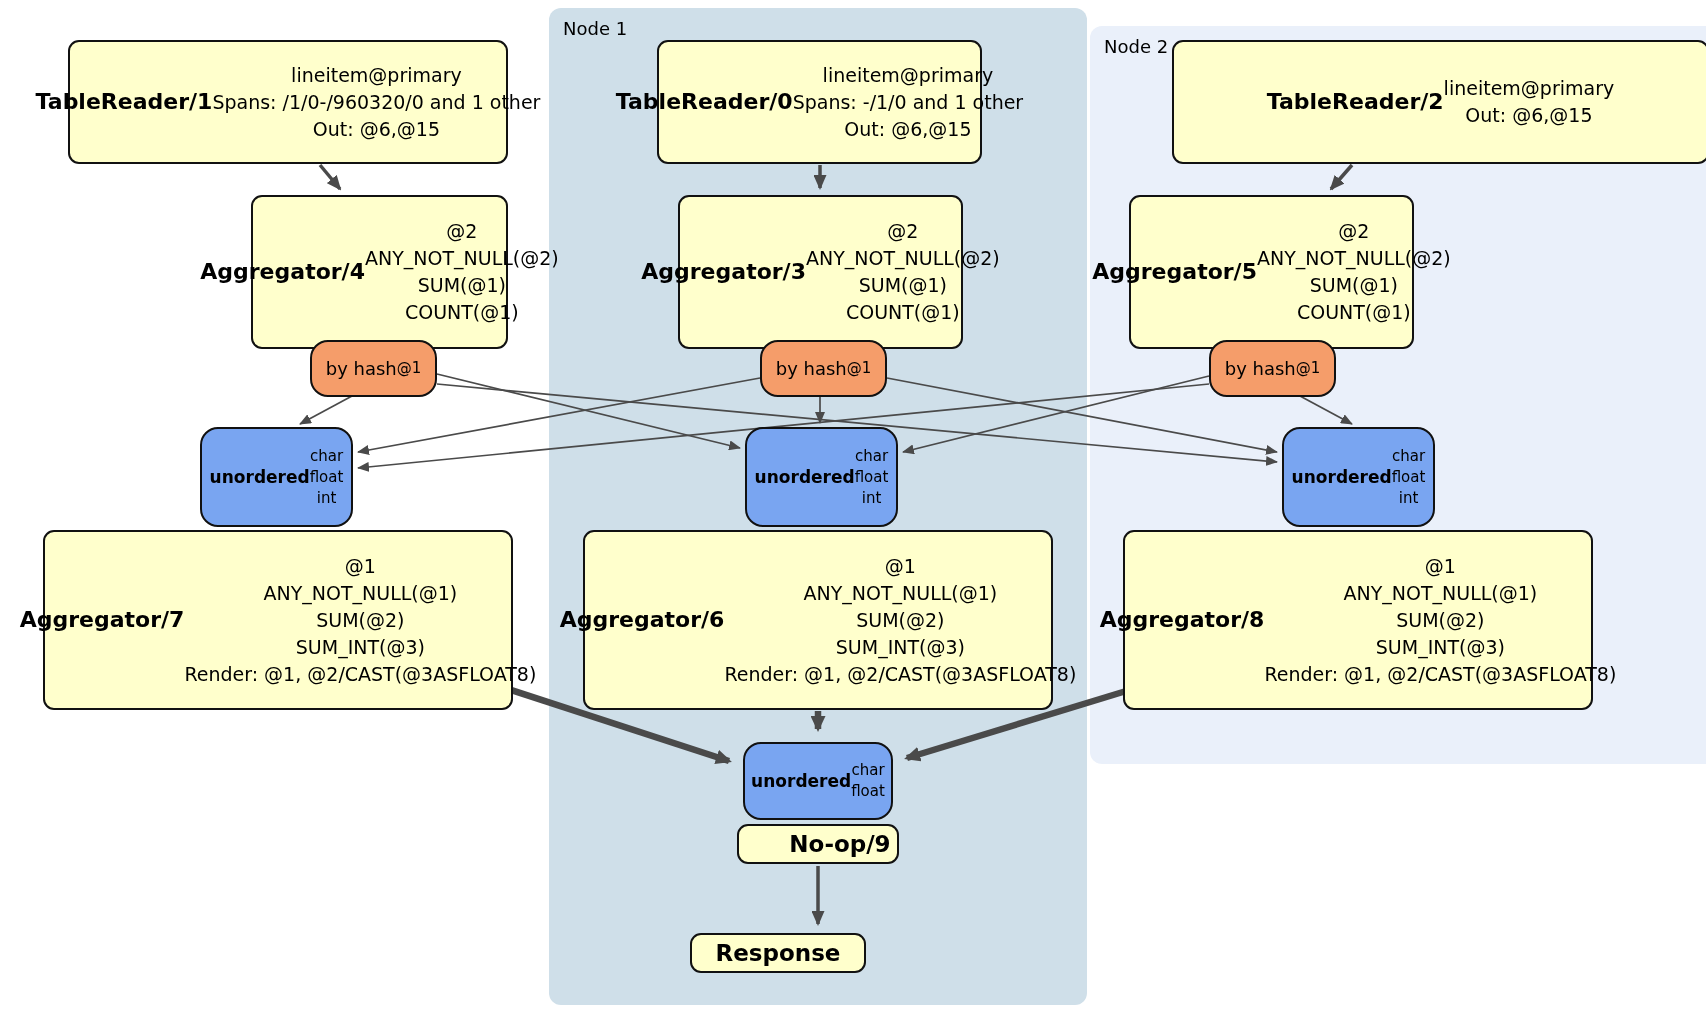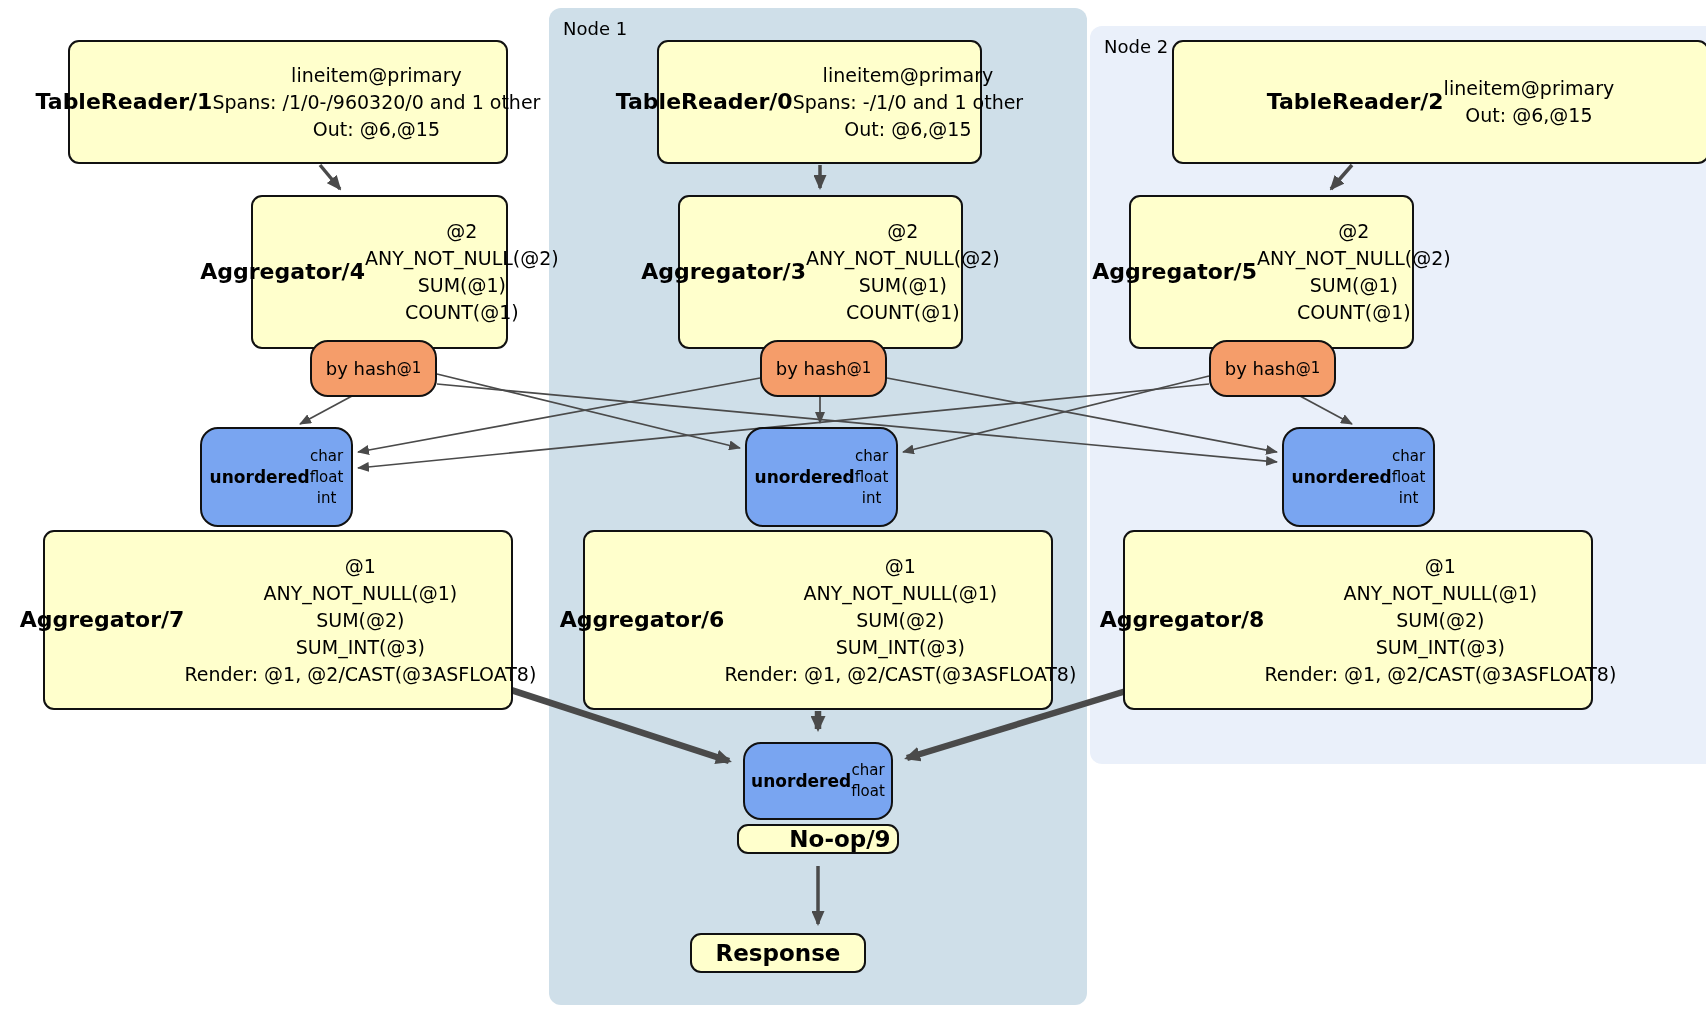--- a/index.html
+++ b/index.html
@@ -70,21 +70,21 @@
   #bh3  { left: 310px;  top: 340px; width: 127px; height: 57px; }
   #bh1  { left: 760px;  top: 340px; width: 127px; height: 57px; }
   #bh2  { left: 1209px; top: 340px; width: 127px; height: 57px; }
   #u3   { left: 200px;  top: 427px; width: 153px; height: 100px; }
   #u1   { left: 745px;  top: 427px; width: 153px; height: 100px; }
   #u2   { left: 1282px; top: 427px; width: 153px; height: 100px; }
   #agg7 { left: 43px;   top: 530px; width: 470px; height: 180px; }
   #agg6 { left: 583px;  top: 530px; width: 470px; height: 180px; }
   #agg8 { left: 1123px; top: 530px; width: 470px; height: 180px; }
   #ub   { left: 743px;  top: 742px; width: 150px; height: 78px; }
-  #noop { left: 737px;  top: 824px; width: 162px; height: 30px; padding-left: 44px; }
+  #noop { left: 737px;  top: 824px; width: 162px; height: 40px; padding-left: 44px; }
   #resp { left: 690px;  top: 933px; width: 176px; height: 40px; }
 </style>
 </head>
 <body>
 
 <div id="canvas">
 
   <div class="node-container" id="node1-container">
     <div class="node-label">Node 1</div>
   </div>

